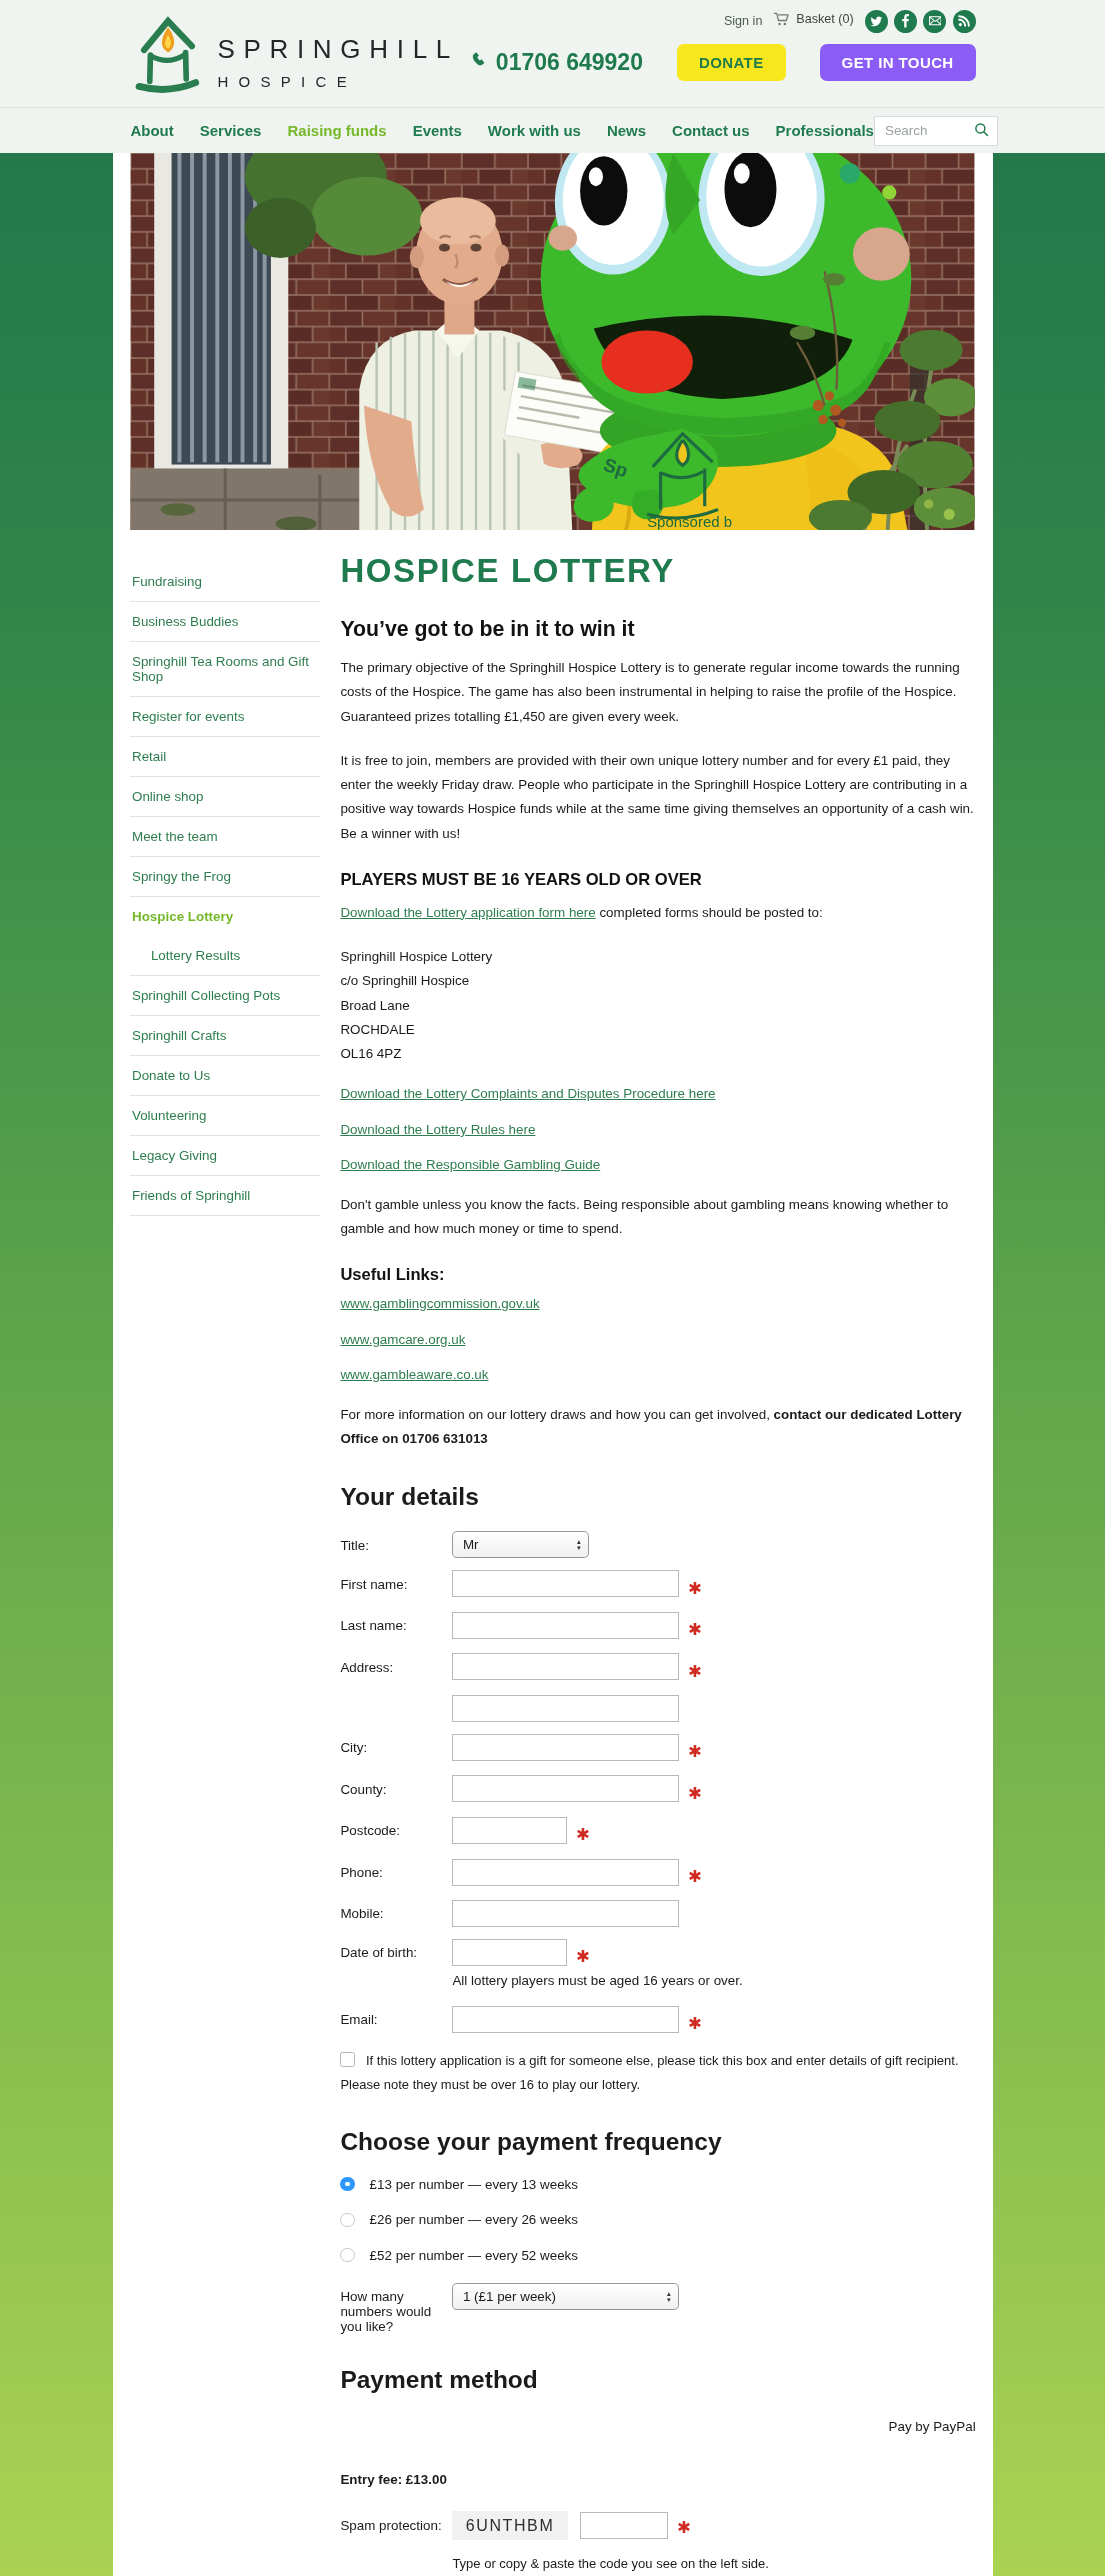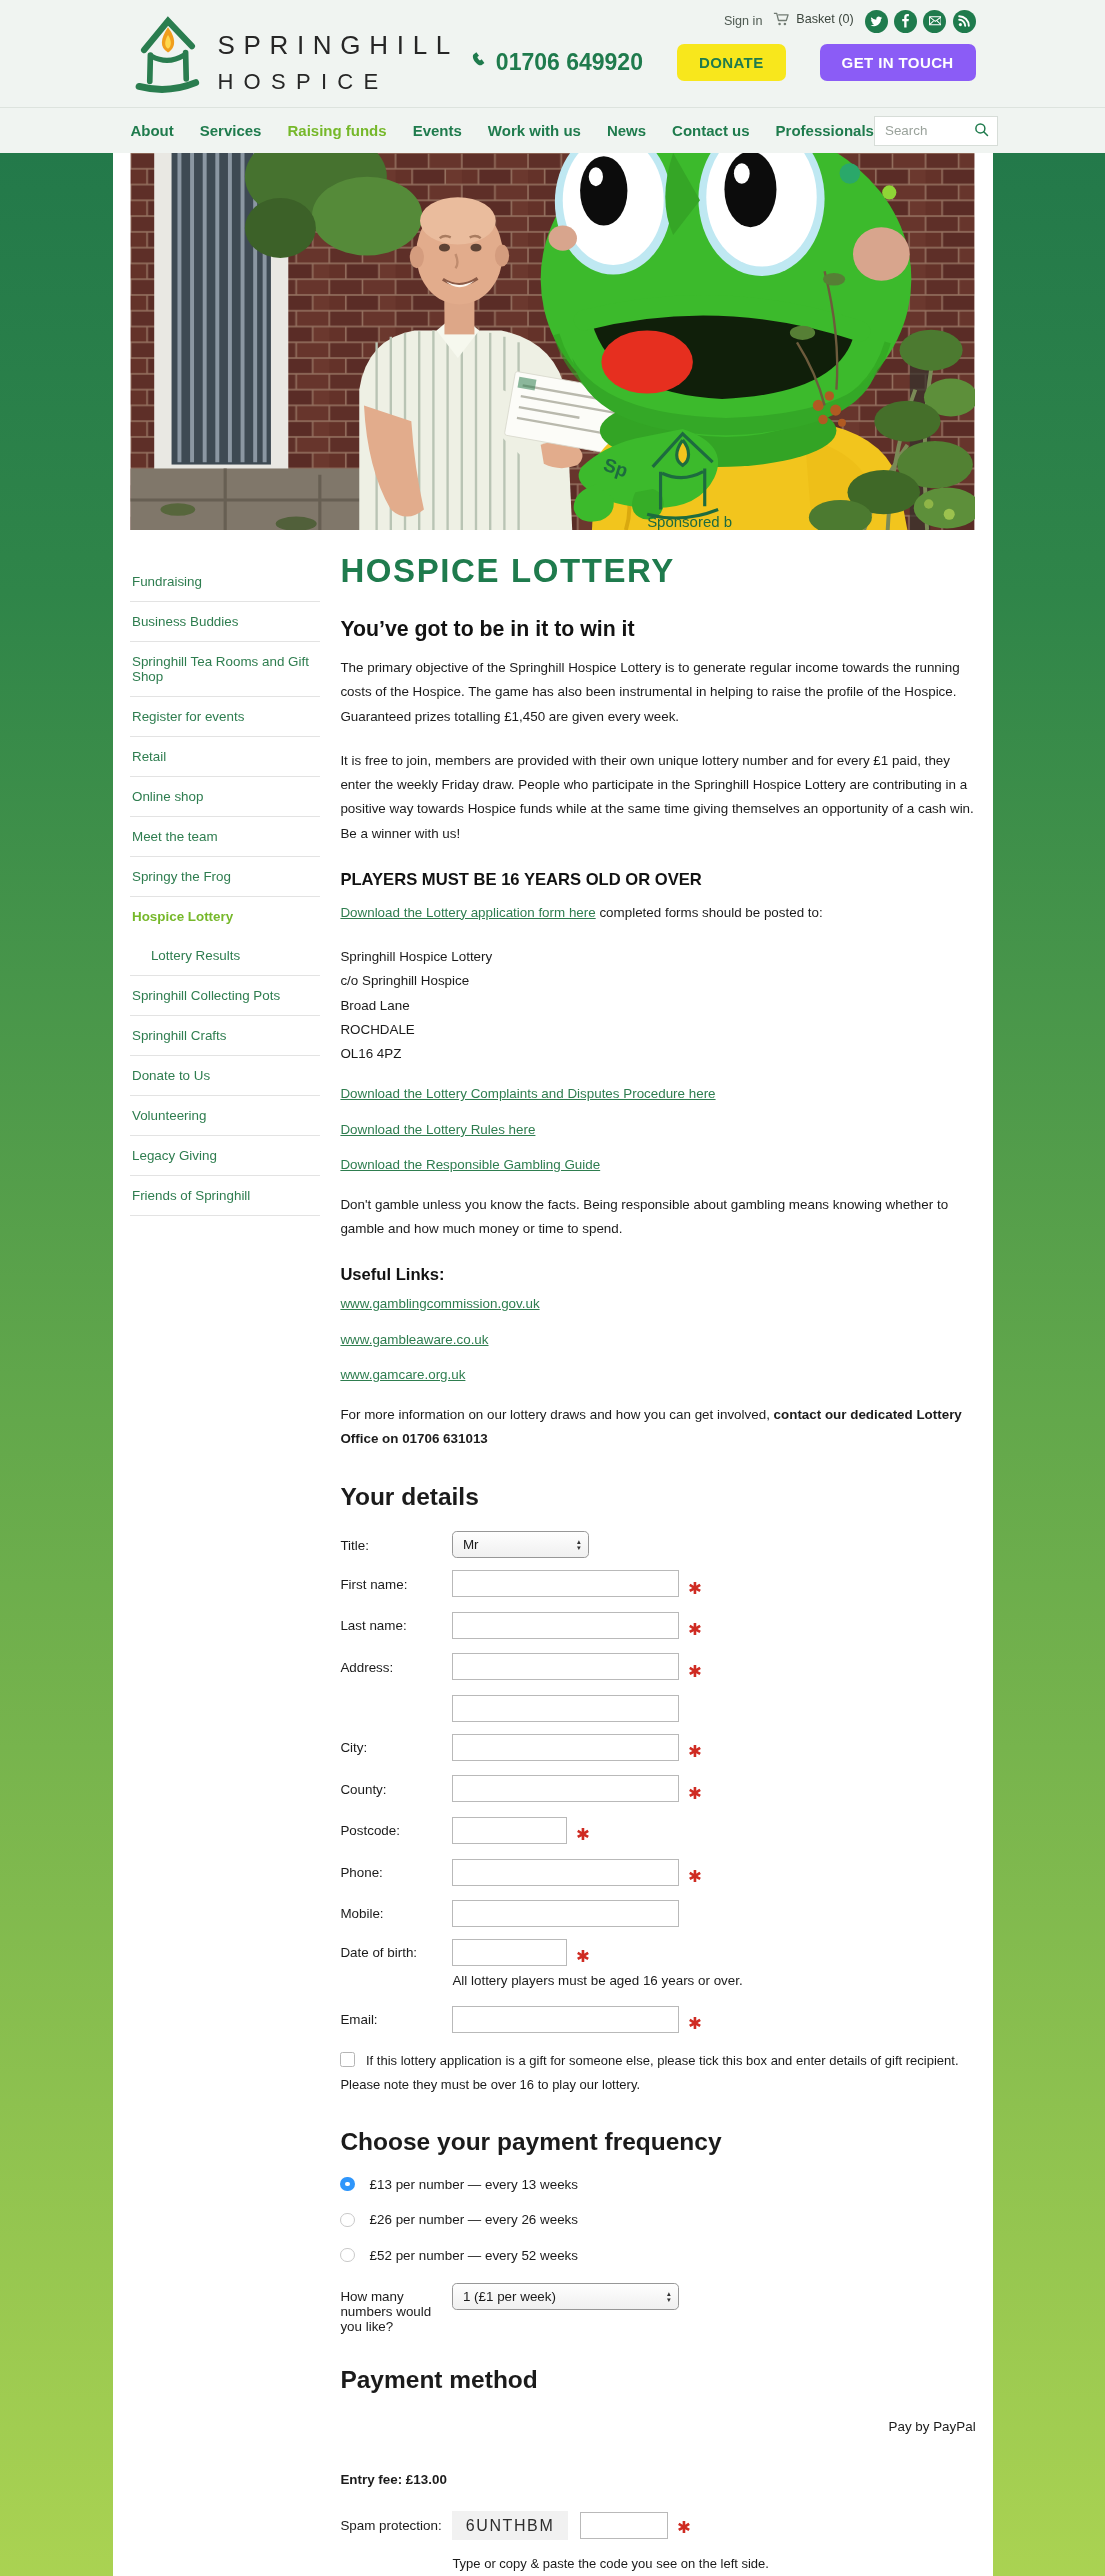--- a/index.html
+++ b/index.html
@@ -8,21 +8,21 @@
     color:#1b1b1b;
     min-width:1106px;
     background:#fff;
   }
   
   .header-band{background:#f0f4f1;}
   .header-inner{width:880px;margin:0 auto;box-sizing:border-box;padding:11px 17.4px 8px;position:relative;height:107px;}
   .logo{display:flex;align-items:center;gap:11px;}
   .logo-text{padding-top:11px;}
   .logo-line1{font-size:26px;letter-spacing:8.7px;color:#262626;font-weight:400;}
-  .logo-line2{font-size:22px;letter-spacing:10.3px;color:#262626;font-weight:400;margin-top:8px;}
+  .logo-line2{font-size:15px;letter-spacing:10.3px;color:#262626;font-weight:400;margin-top:8px;}
   .header-right{position:absolute;right:17.4px;top:9.5px;display:flex;flex-direction:column;align-items:flex-end;gap:11px;}
   .meta-row{display:flex;align-items:center;gap:11px;}
   .signin{color:#4f5a52;font-size:12.6px;text-decoration:none;cursor:pointer;}
   .basket{display:flex;align-items:flex-start;gap:5.5px;color:#3c463e;font-size:12.6px;cursor:pointer;}
   .soc-row{display:flex;gap:6.3px;}
   .soc{width:23px;height:23px;border-radius:50%;background:#1f7b4d;display:flex;align-items:center;justify-content:center;cursor:pointer;}
   .cta-row{display:flex;align-items:center;gap:34px;}
   .phone{display:flex;align-items:center;gap:7.1px;color:#1f7b4d;font-weight:bold;font-size:23px;}
   .btn{border:none;border-radius:7.1px;height:37px;padding:0 22px;font-weight:bold;font-size:15px;font-family:inherit;letter-spacing:0.4px;cursor:pointer;}
   .btn-donate{background:#f8e71c;color:#1f7b4d;}
@@ -375,22 +375,22 @@
       </div>
 
       <div><a class="glink dl">Download the Lottery Complaints and Disputes Procedure here</a></div>
       <div><a class="glink dl">Download the Lottery Rules here</a></div>
       <div><a class="glink dl">Download the Responsible Gambling Guide</a></div>
 
       <p class="para">Don't gamble unless you know the facts. Being responsible about gambling means knowing whether to gamble and how much money or time to spend.</p>
 
       <div class="h3">Useful Links:</div>
       <div><a class="glink dl">www.gamblingcommission.gov.uk</a></div>
+      <div><a class="glink dl">www.gamcare.org.uk</a></div>
       <div><a class="glink dl">www.gambleaware.co.uk</a></div>
-      <div><a class="glink dl">www.gamcare.org.uk</a></div>
 
       <p class="para"><span>For more information on our lottery draws and how you can get involved, </span><strong>contact our dedicated Lottery Office on 01706 631013</strong></p>
 
       <div class="form-h">Your details</div>
 
       <div class="frow">
         <div class="flabel">Title:</div>
         <div class="fake-select sel-title">
           <span>Mr</span>
           <span class="stepper">

